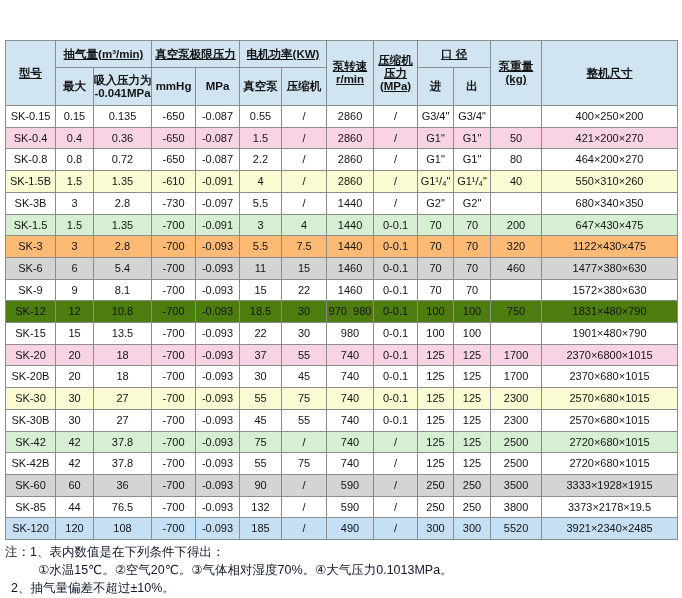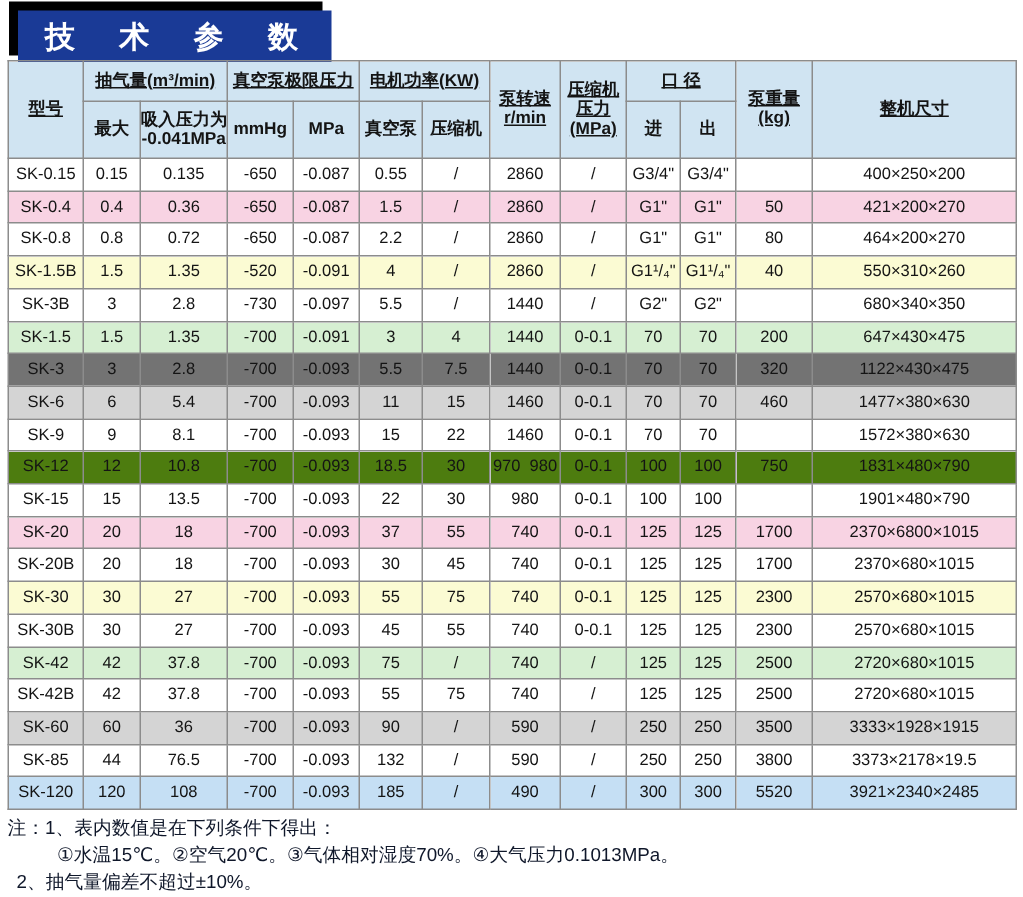--- a/index.html
+++ b/index.html
@@ -38,23 +38,20 @@
   .notes{position:absolute;left:5px;top:543px;font-size:12.5px;color:#0f172a;line-height:18px;}
   .note-l1{margin-left:0px;}
   .note-l2{margin-left:33px;}
   .note-l3{margin-left:6px;}
 </style>
 </head>
 <body>
 
 <div class="page">
 
-  <div class="title-box">
-    <span>技 术 参 数</span>
-  </div>
 
   <table class="tech">
     <colgroup>
       <col style="width:50px">
         <col style="width:38px">
         <col style="width:58px">
       <col style="width:44px">
         <col style="width:44px">
         <col style="width:42px">
       <col style="width:45px">
@@ -144,21 +141,21 @@
           <td>/</td>
           <td>G1"</td>
           <td>G1"</td>
           <td>80</td>
           <td>464×200×270</td>
         </tr>
         <tr style="background: rgb(251, 251, 211);">
           <td>SK-1.5B</td>
           <td>1.5</td>
           <td>1.35</td>
-          <td>-520</td>
+          <td>-610</td>
           <td>-0.091</td>
           <td>4</td>
           <td>/</td>
           <td>2860</td>
           <td>/</td>
           <td>G1¹/₄"</td>
           <td>G1¹/₄"</td>
           <td>40</td>
           <td>550×310×260</td>
         </tr>
@@ -185,21 +182,21 @@
           <td>-0.091</td>
           <td>3</td>
           <td>4</td>
           <td>1440</td>
           <td>0-0.1</td>
           <td>70</td>
           <td>70</td>
           <td>200</td>
           <td>647×430×475</td>
         </tr>
-        <tr style="background: #737373;">
+        <tr style="background: #fdba74;">
           <td>SK-3</td>
           <td>3</td>
           <td>2.8</td>
           <td>-700</td>
           <td>-0.093</td>
           <td>5.5</td>
           <td>7.5</td>
           <td>1440</td>
           <td>0-0.1</td>
           <td>70</td>

